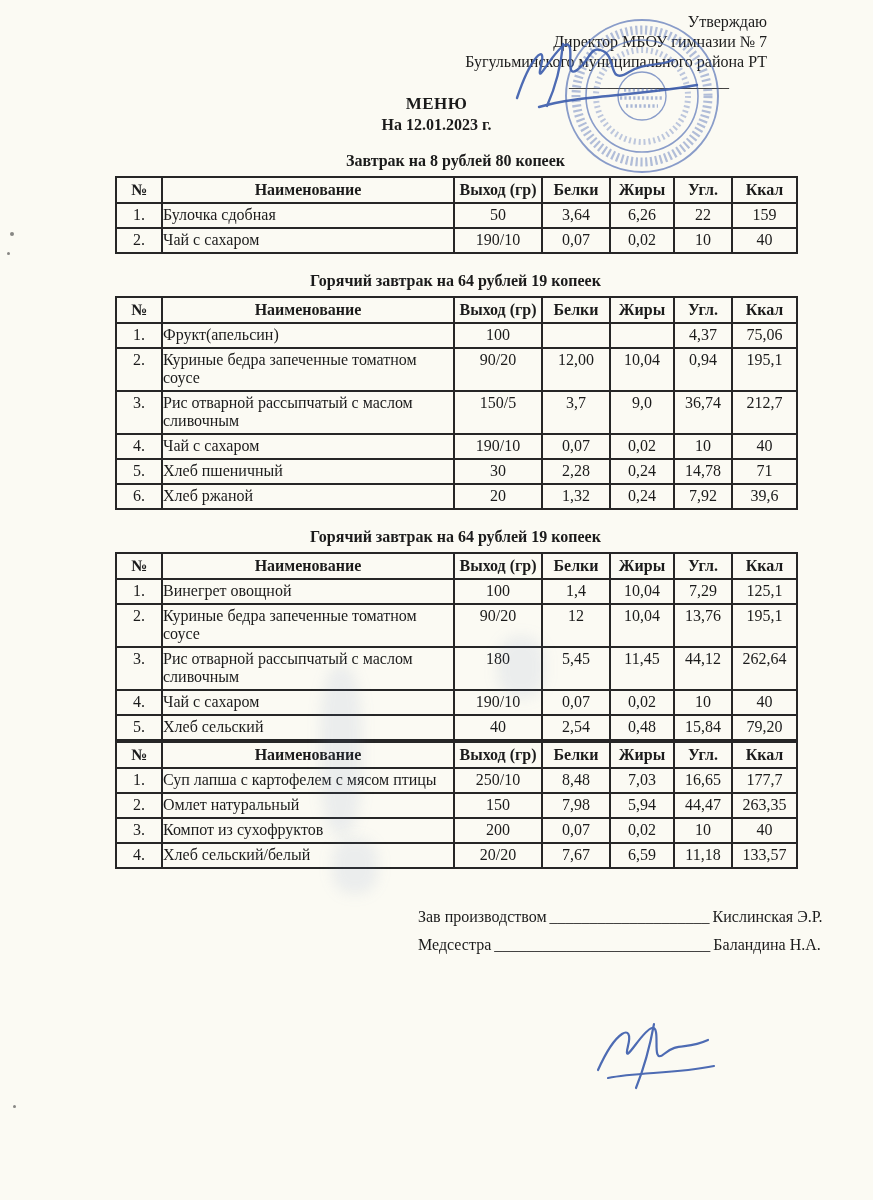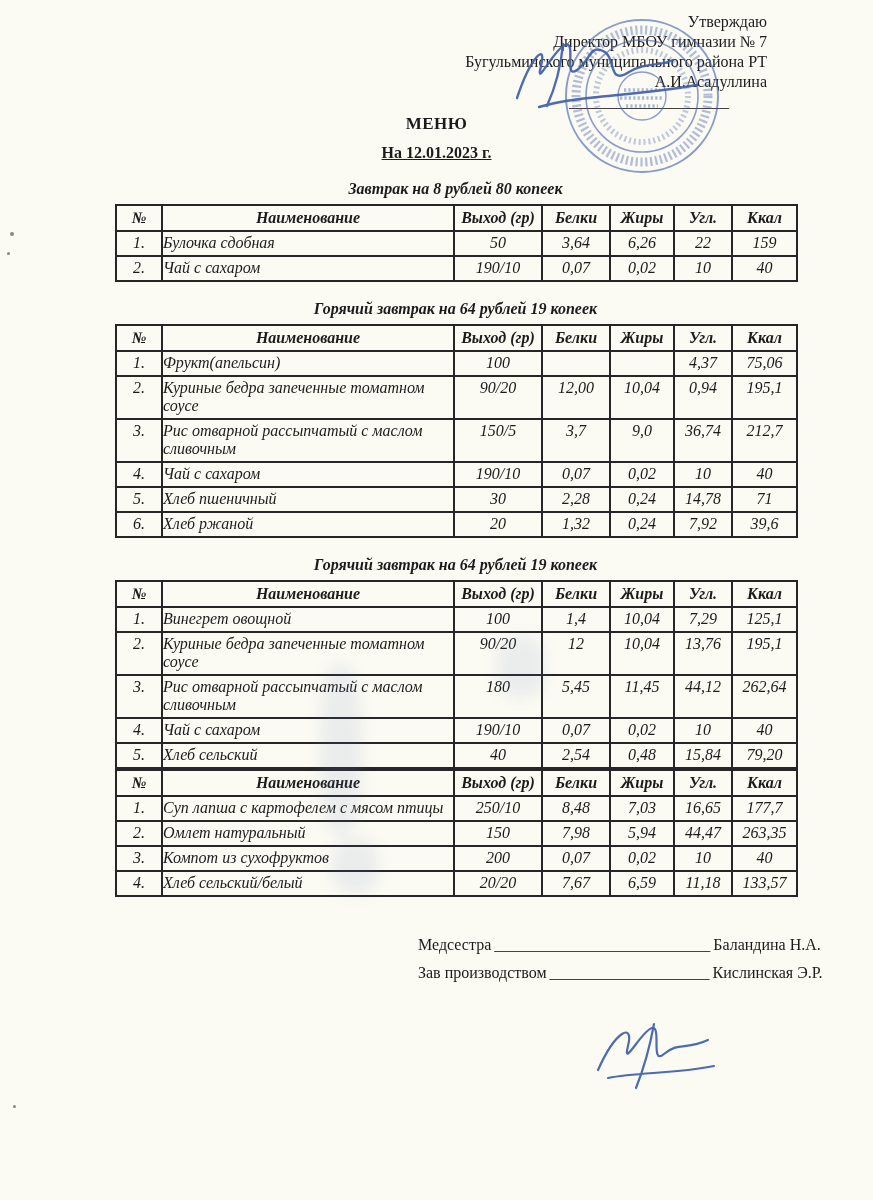--- a/index.html
+++ b/index.html
@@ -30,29 +30,28 @@
 
   
   .doc-title {
     margin: 2px 0 0;
     text-align: center;
     font-size: 17px;
     font-weight: bold;
     letter-spacing: .5px;
   }
   .doc-date {
-    margin-top: 10px;
+    margin-top: 2px;
     text-align: center;
     font-size: 16px;
     font-weight: bold;
-    text-decoration: underline;
   }
 
   
-  .content { margin: 0 77px 0 115px; width: 681px; font-style: italic; }
+  .content { margin: 0 77px 0 115px; width: 681px; }
   .tbl-title {
     margin: 18px 0 6px;
     text-align: center;
     font-size: 16px;
     font-weight: bold;
   }
   table {
     width: 100%;
     border-collapse: collapse;
     table-layout: fixed;
@@ -118,21 +117,20 @@
 </style>
 </head>
 <body>
 
 <div class="page">
 
   <div class="approval">
     <div>Утверждаю</div>
     <div>Директор МБОУ гимназии № 7</div>
     <div>Бугульминского муниципального района РТ</div>
-    <div>А.И.Асадуллина</div>
     <div><span class="sig-line">____________________</span></div>
   </div>
 
   <div class="doc-title">МЕНЮ</div>
   <div class="doc-date">На 12.01.2023 г.</div>
 
   <div class="content">
 
     <section>
       <h3 class="tbl-title">Завтрак на 8 рублей 80 копеек</h3>
@@ -395,24 +393,24 @@
               <td class="c6">133,57</td>
             </tr>
           </tbody>
       </table>
     </section>
 
   </div>
 
   <div class="footer">
     <div class="f-row">
-      <span>Медсестра</span><span>___________________________</span><span>Баландина Н.А.</span>
+      <span>Зав производством</span><span>____________________</span><span>Кислинская Э.Р.</span>
     </div>
     <div class="f-row">
-      <span>Зав производством</span><span>____________________</span><span>Кислинская Э.Р.</span>
+      <span>Медсестра</span><span>___________________________</span><span>Баландина Н.А.</span>
     </div>
   </div>
 
   <svg class="stamp" width="160" height="160" viewBox="0 0 160 160" aria-hidden="true">
     <g fill="none" stroke="#3f5fae">
       <circle cx="80" cy="80" r="76" stroke-width="2"></circle>
       <circle cx="80" cy="80" r="56" stroke-width="1.6"></circle>
       <circle cx="80" cy="80" r="66" stroke-width="9" stroke-dasharray="2.2 2.7" opacity="0.65"></circle>
       <circle cx="80" cy="80" r="46" stroke-width="6" stroke-dasharray="2 2.9" opacity="0.55"></circle>
       <circle cx="80" cy="80" r="24" stroke-width="1.4"></circle>

